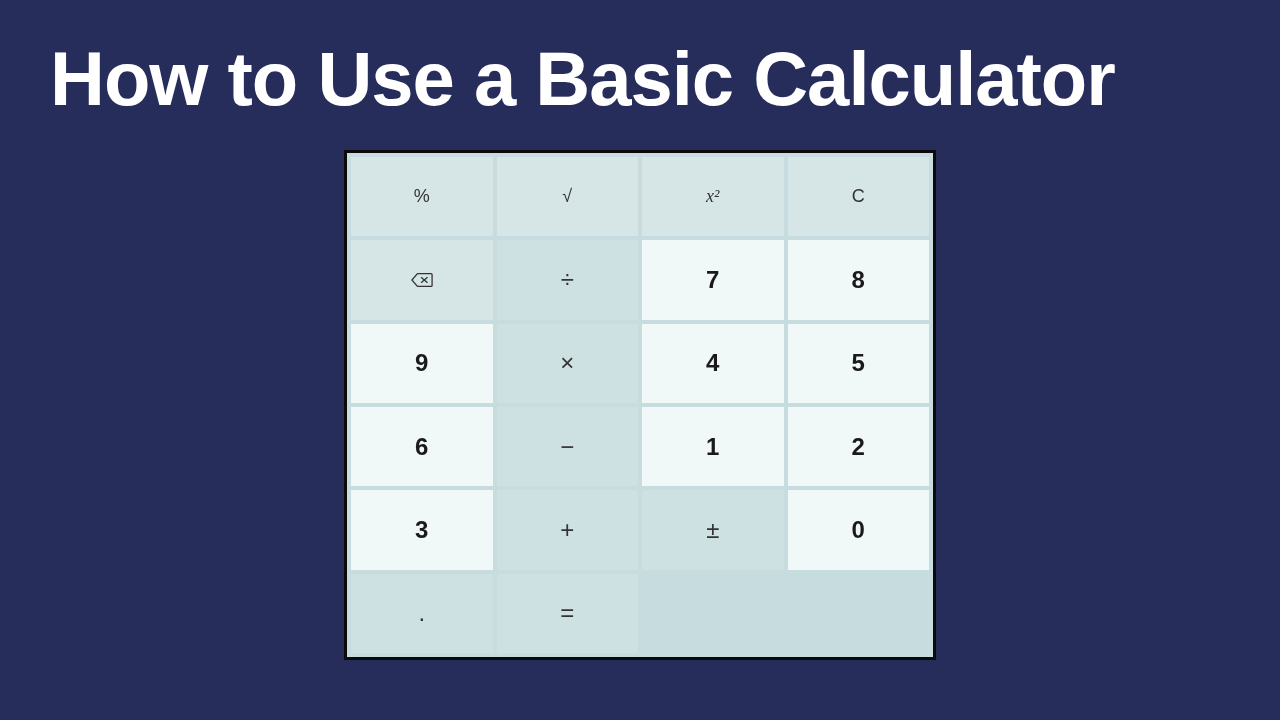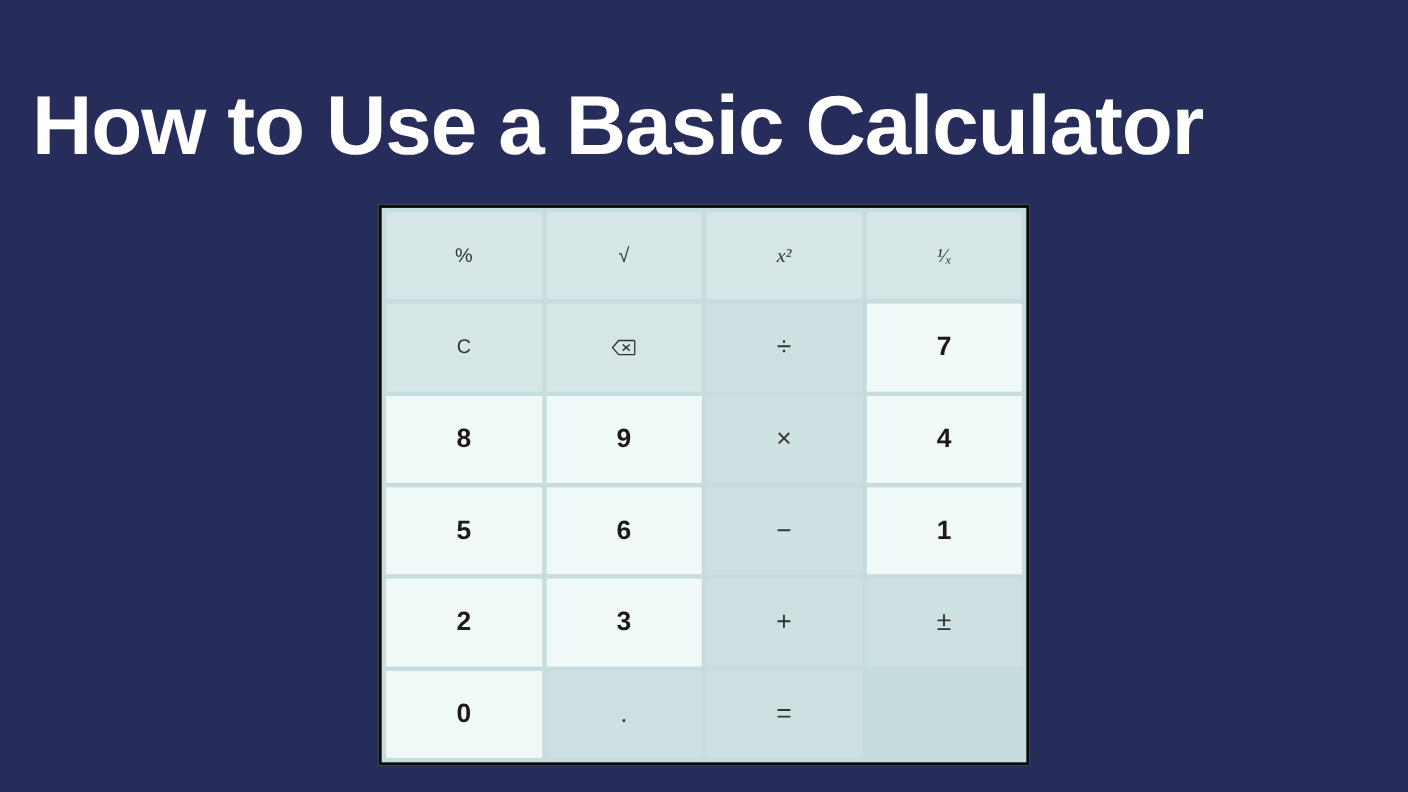--- a/index.html
+++ b/index.html
@@ -7,23 +7,22 @@
       width: 1280px;
       height: 720px;
       background: #262d5a;
       font-family: Arial, Helvetica, sans-serif;
       overflow: hidden;
     }
     .title {
       color: #fff;
       font-size: 76px;
       font-weight: bold;
-      padding: 35px 45px 28px 29px;
+      padding: 35px 45px 28px 50px;
       letter-spacing: -1px;
-      margin-top: 36px;
     }
     .calc-wrap {
       display: flex;
       justify-content: center;
     }
     .calculator {
       width: 592px;
       background: #c7dcde;
       border: 3px solid #0a0a0a;
       padding: 4px;
@@ -80,21 +79,20 @@
 <body>
 
 <div class="title">How to Use a Basic Calculator</div>
 
 <div class="calc-wrap">
   <div class="calculator">
 
     <div class="key func">%</div>
     <div class="key func">√</div>
     <div class="key func italic">x²</div>
-    <div class="key func italic">¹⁄ₓ</div>
 
     <div class="key func">C</div>
     <div class="key func">
       <svg class="backspace-icon" viewBox="0 0 24 16">
         <path d="M7 1 L22 1 Q23 1 23 2 L23 14 Q23 15 22 15 L7 15 L1 8 Z"></path>
         <line x1="11" y1="5" x2="18" y2="11"></line>
         <line x1="18" y1="5" x2="11" y2="11"></line>
       </svg>
     </div>
     <div class="key op">÷</div>

